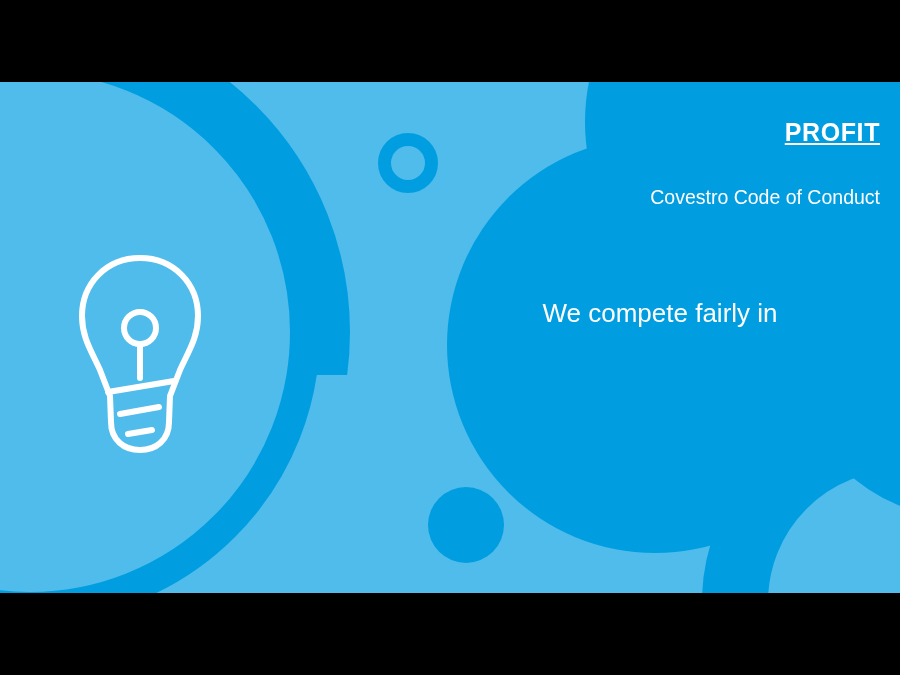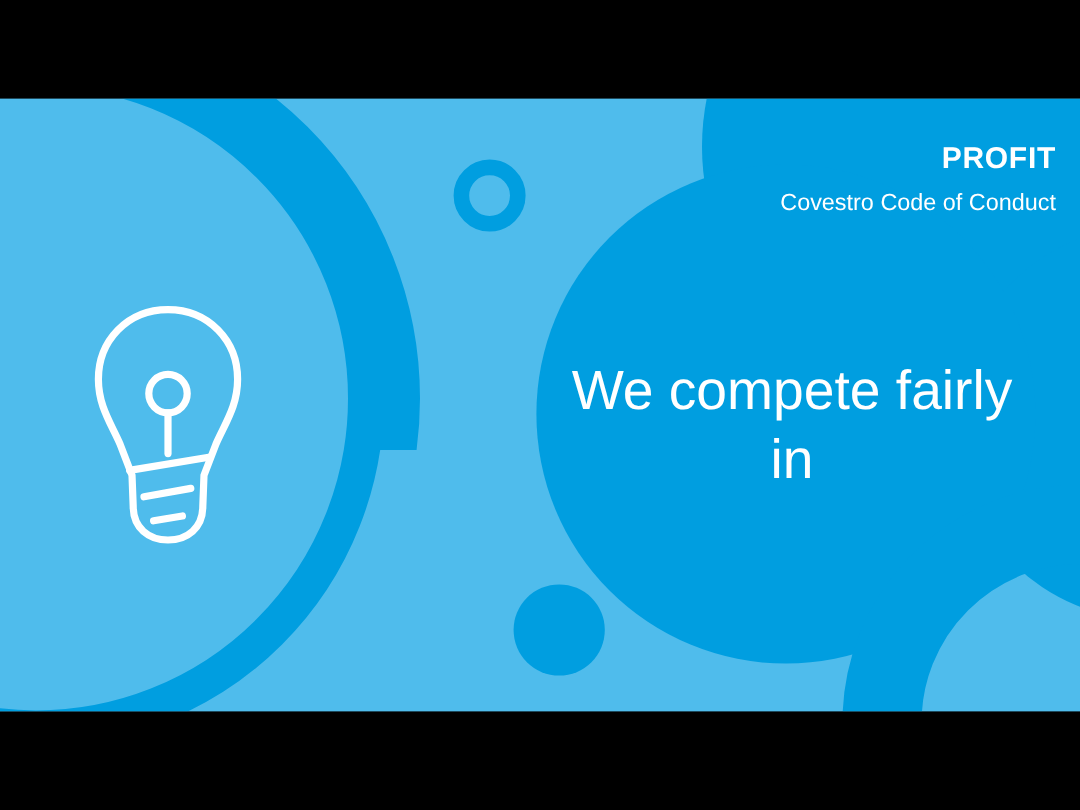--- a/index.html
+++ b/index.html
@@ -66,42 +66,43 @@
     position: absolute;
     right: 5px;
     top: 37px;
     margin: 0;
     color: #FFFFFF;
     font-size: 25px;
     font-weight: bold;
     letter-spacing: 0.6px;
     text-align: right;
     line-height: 1.1;
+    text-decoration: underline;
   }
 
   #subtitle {
     position: absolute;
     right: 5px;
-    top: 76px;
+    top: 104px;
     margin: 0;
     color: #FFFFFF;
     font-size: 19.5px;
     font-weight: normal;
     text-align: right;
     line-height: 1.2;
   }
 
   #headline {
     position: absolute;
     left: 0;
     right: 20px;
     top: 215px;
     margin: 0;
     color: #FFFFFF;
-    font-size: 46px;
+    font-size: 26px;
     font-weight: normal;
     text-align: center;
     line-height: 1.24;
   }
 
   
   #bulb-icon {
     position: absolute;
     left: 70px;
     top: 168px;

